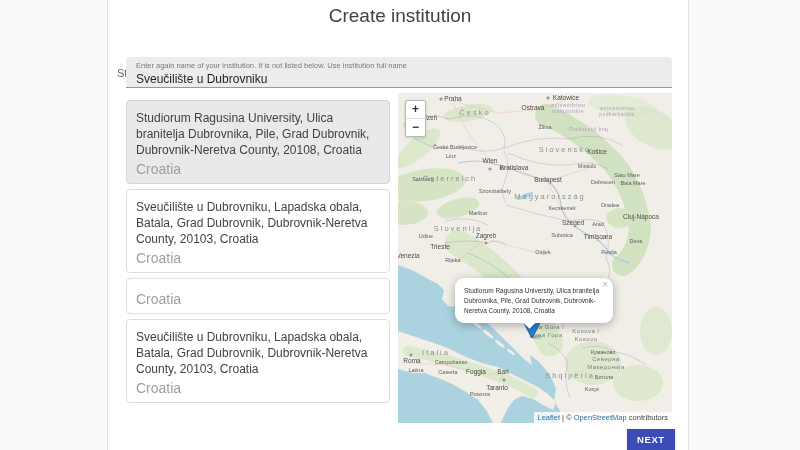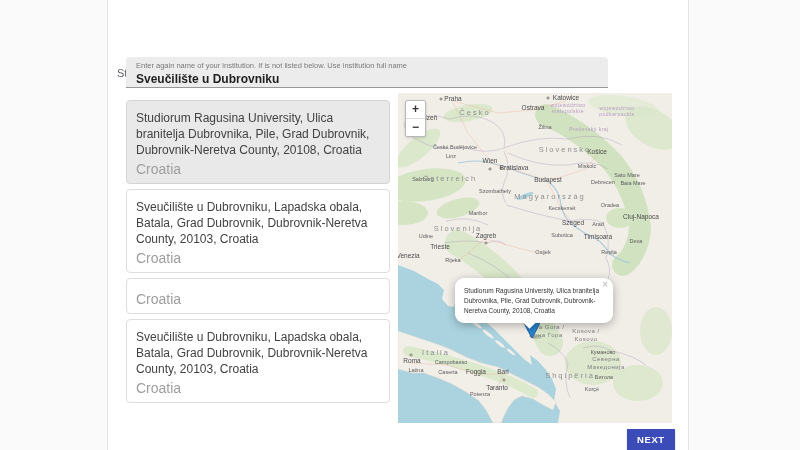--- a/index.html
+++ b/index.html
@@ -5,25 +5,25 @@
   html,body{margin:0;padding:0;background:#fff;}
   #app{position:relative;width:800px;height:450px;background:#fff;overflow:hidden;
        font-family:"Liberation Sans",sans-serif;}
   .side{position:absolute;top:0;height:450px;background:#fafafa;}
   .side-left{left:0;width:107px;border-right:1px solid #e4e4e4;}
   .side-right{left:688px;width:112px;border-left:1px solid #e4e4e4;}
   .title{position:absolute;top:5px;left:0;width:100%;text-align:center;
          font-size:19px;font-weight:400;color:#3f4348;}
   .step-row{position:absolute;left:117px;top:27px;font-size:11px;color:#5f6368;margin-top:40px;}
   .back-link{margin-left:13px;color:#3f51b5;font-weight:500;letter-spacing:.4px;cursor:pointer;text-decoration:none;}
-  .input-box{position:absolute;left:126px;top:57px;width:482px;height:31px;box-sizing:border-box;
+  .input-box{position:absolute;left:126px;top:57px;width:546px;height:31px;box-sizing:border-box;
              background:#ececec;border-bottom:1px solid #979797;border-radius:4px 4px 0 0;
              padding:4px 10px 0;cursor:text;}
   .input-label{font-size:7.5px;color:#7a7a7a;}
-  .input-value{font-size:12px;color:#1f1f1f;margin-top:2px;font-weight:bold;}
+  .input-value{font-size:12px;color:#1f1f1f;margin-top:2px;}
   .results{position:absolute;left:126px;top:100px;width:264px;}
   .card{box-sizing:border-box;border:1px solid #dedede;border-radius:4px;background:#fff;
         padding:9px 9px 6px;margin-bottom:5px;cursor:pointer;}
   .card.selected{background:#e9e9e9;border-color:#d5d5d5;}
   .card-text{font-size:12px;line-height:16px;color:#424242;}
   .card-sub{font-size:14px;color:#9e9e9e;margin-top:3px;}
   .map{position:absolute;left:398px;top:93px;width:274px;height:330px;overflow:hidden;
        background:#f1eee8;cursor:grab;}
   .map svg{position:absolute;left:0;top:0;}
   #map-svg text{font-family:"Liberation Sans",sans-serif;}
@@ -51,20 +51,21 @@
             border-radius:0;font-family:"Liberation Sans",sans-serif;font-size:9.5px;font-weight:bold;
             letter-spacing:.6px;padding:5px 10px;cursor:pointer;box-shadow:0 1px 2px rgba(0,0,0,.2);}
 </style>
 </head>
 <body>
 
 <div id="app">
   <div class="side side-left"></div>
   <div class="side side-right"></div>
 
+  <div class="title">Create institution</div>
 
   <div class="step-row">
     <span>Step 2 of 3</span><a class="back-link">BACK</a>
   </div>
 
   <div class="input-box">
     <div class="input-label">Enter again name of your institution. If is not listed below. Use institution full name</div>
     <div class="input-value">Sveučilište u Dubrovniku</div>
   </div>
 
@@ -238,16 +239,17 @@
       <div class="zoom-btn">+</div>
       <div class="zoom-btn">−</div>
     </div>
 
     <div class="popup">
       <div class="popup-text">Studiorum Ragusina University, Ulica branitelja Dubrovnika, Pile, Grad Dubrovnik, Dubrovnik-Neretva County, 20108, Croatia</div>
       <div class="popup-close">×</div>
       <div class="popup-tail"></div>
     </div>
 
+    <div class="attribution"><span class="attr-link">Leaflet</span><span> | © </span><span class="attr-link">OpenStreetMap</span><span> contributors</span></div>
   </div>
 
   <button class="next-btn">NEXT</button>
 </div>
 
 </body></html>

